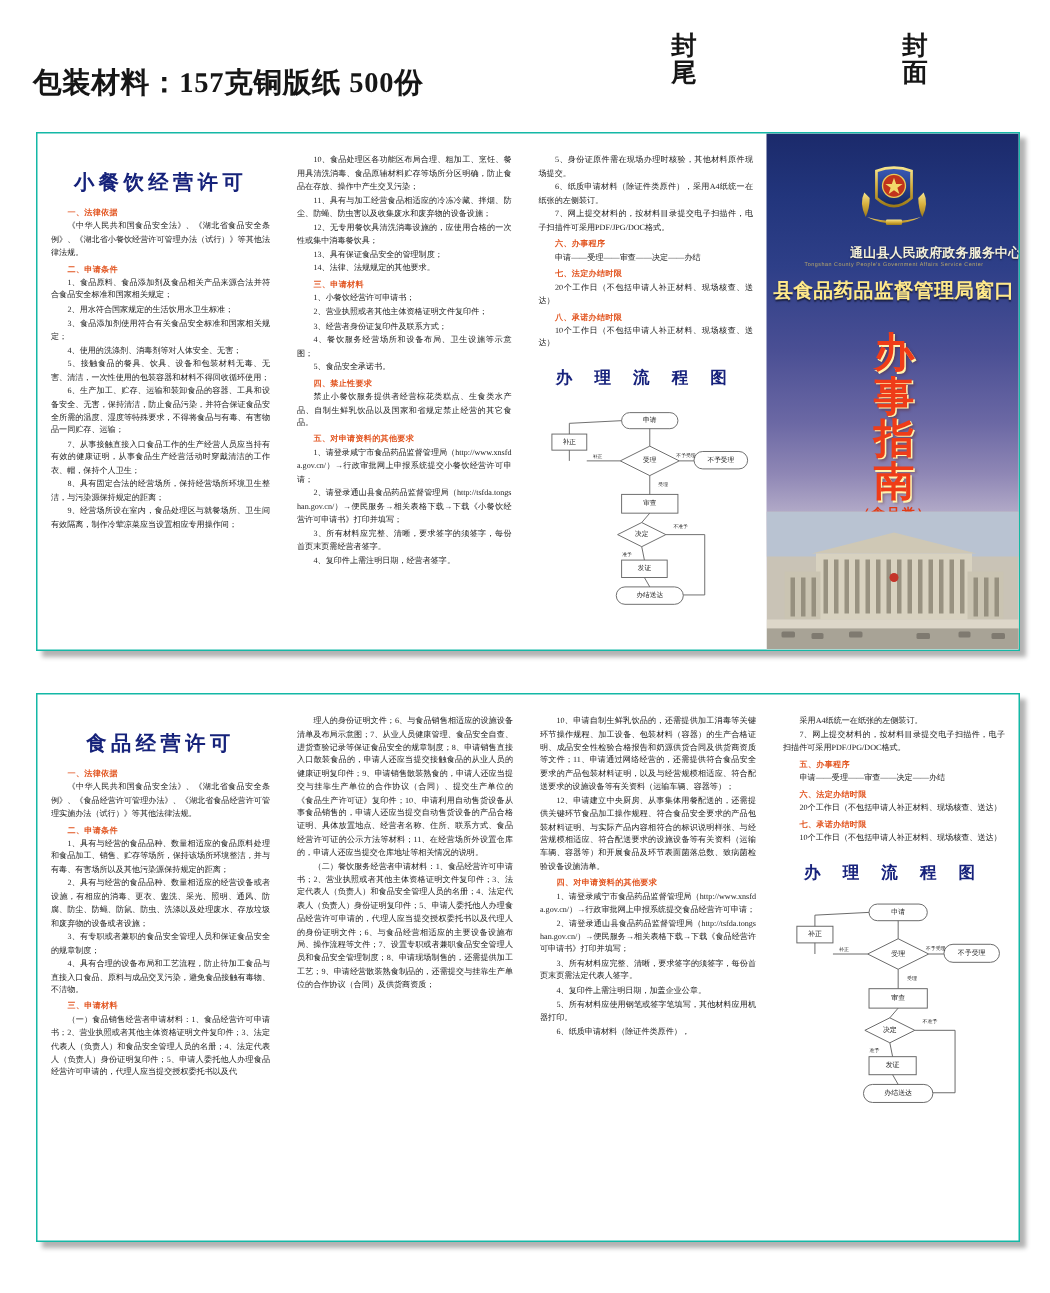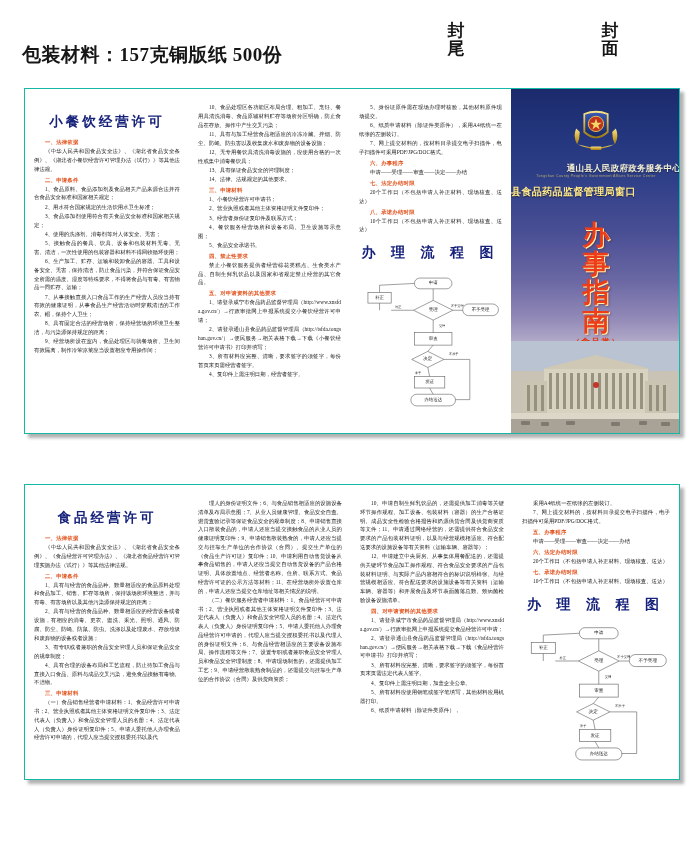--- a/index.html
+++ b/index.html
@@ -30,21 +30,21 @@
 
   
   .sheet {
     position: absolute;
     background: #ffffff;
     border: 1px solid #14b8a6;
     box-shadow: 4px 4px 3px rgba(0,0,0,0.30);
     overflow: hidden;
   }
   #sheet1 { left: 24px; top: 88px; width: 656px; height: 346px; }
-  #sheet2 { left: 24px; top: 484px; width: 656px; height: 296px; }
+  #sheet2 { left: 24px; top: 462px; width: 656px; height: 366px; }
 
   
   .panel {
     position: absolute; top: 0; height: 100%;
     padding: 14px 9px 6px 9px;
     overflow: hidden;
   }
   .p1 { left: 0;   width: 164px; }
   .p2 { left: 164px; width: 161px; }
   .p3 { left: 325px; width: 161px; }
@@ -79,21 +79,21 @@
     text-align: justify;
     text-justify: inter-ideograph;
     margin: 0 0 0.5px 0;
     text-indent: 11px;
     word-break: break-all;
   }
 
   
   .flow-title {
     text-align: center;
-    font-size: 14px;
+    font-size: 11px;
     font-weight: 700;
     color: #17227c;
     letter-spacing: 6px;
     margin: 10px 0 4px 0;
   }
   .flow-wrap { position: relative; width: 100%; height: 160px; }
   .flow-wrap svg { display:block; width: 100%; height: 100%; }
 
   
   .cover {
@@ -120,22 +120,23 @@
   }
   .cover-org-en {
     position: absolute; left: 0; top: 85px; width: 100%;
     text-align: center;
     color: #b9a86a;
     font-size: 3.6px; letter-spacing: 0.35px;
     font-family: "Liberation Sans", sans-serif;
   }
   .cover-win {
     position: absolute; left: 0; top: 96px; width: 100%;
+    text-align: center;
     color: #ffe98a;
-    font-size: 10px; font-weight: 700;
+    font-size: 13px; font-weight: 700;
     letter-spacing: 0.4px;
     text-shadow: 0 1px 1px rgba(0,0,0,0.55);
   }
   .cover-big {
     position: absolute; left: 0; top: 132px; width: 100%;
     text-align: center;
     color: #ef3c18;
     font-size: 27px; font-weight: 700;
     line-height: 1.06;
     text-shadow: 1px 1px 0 #fff3b0, 2px 2px 2px rgba(90,20,0,0.35);

